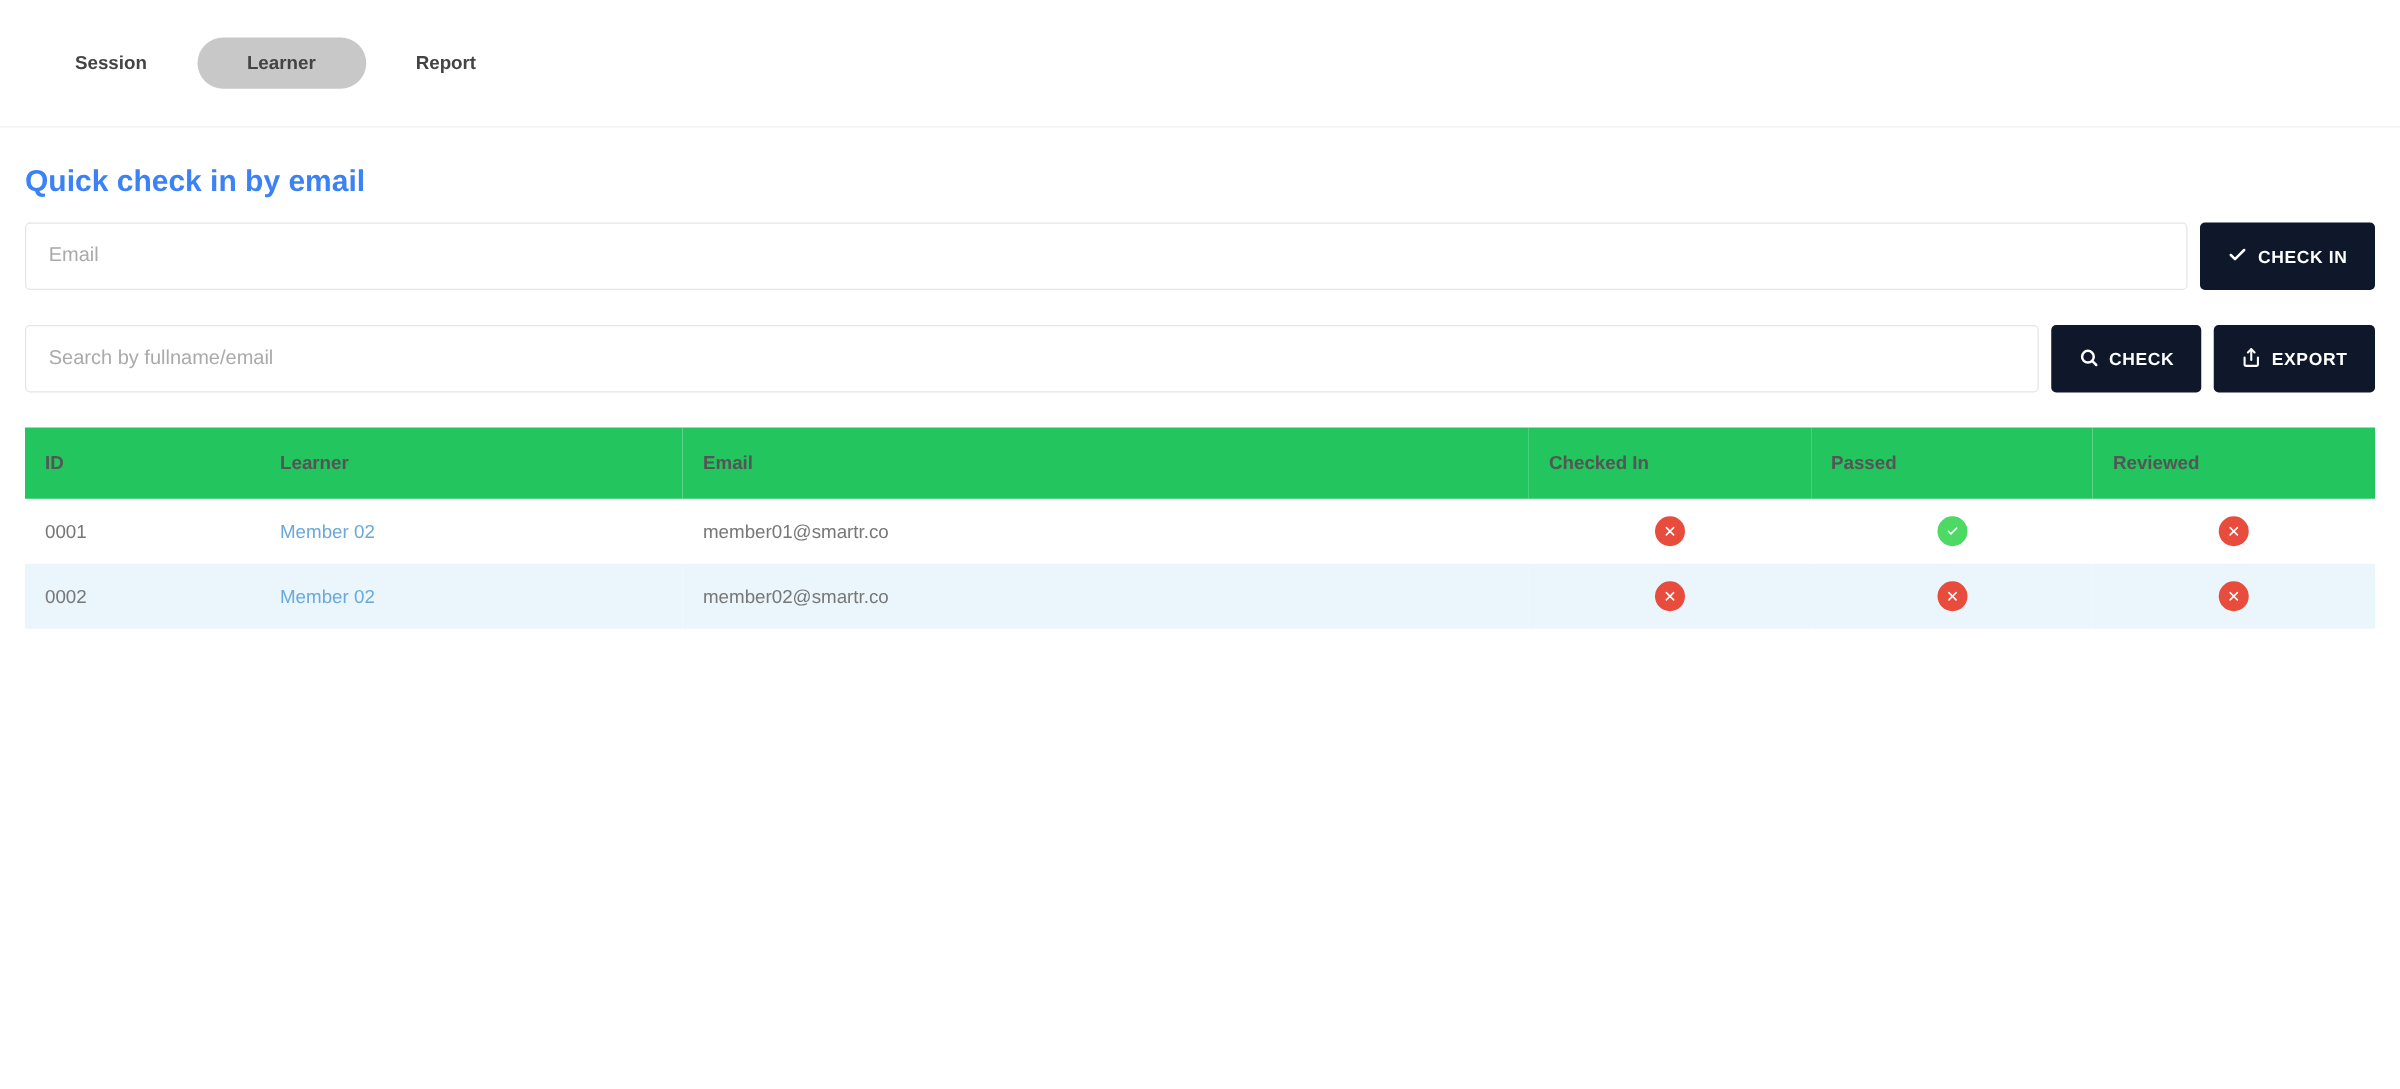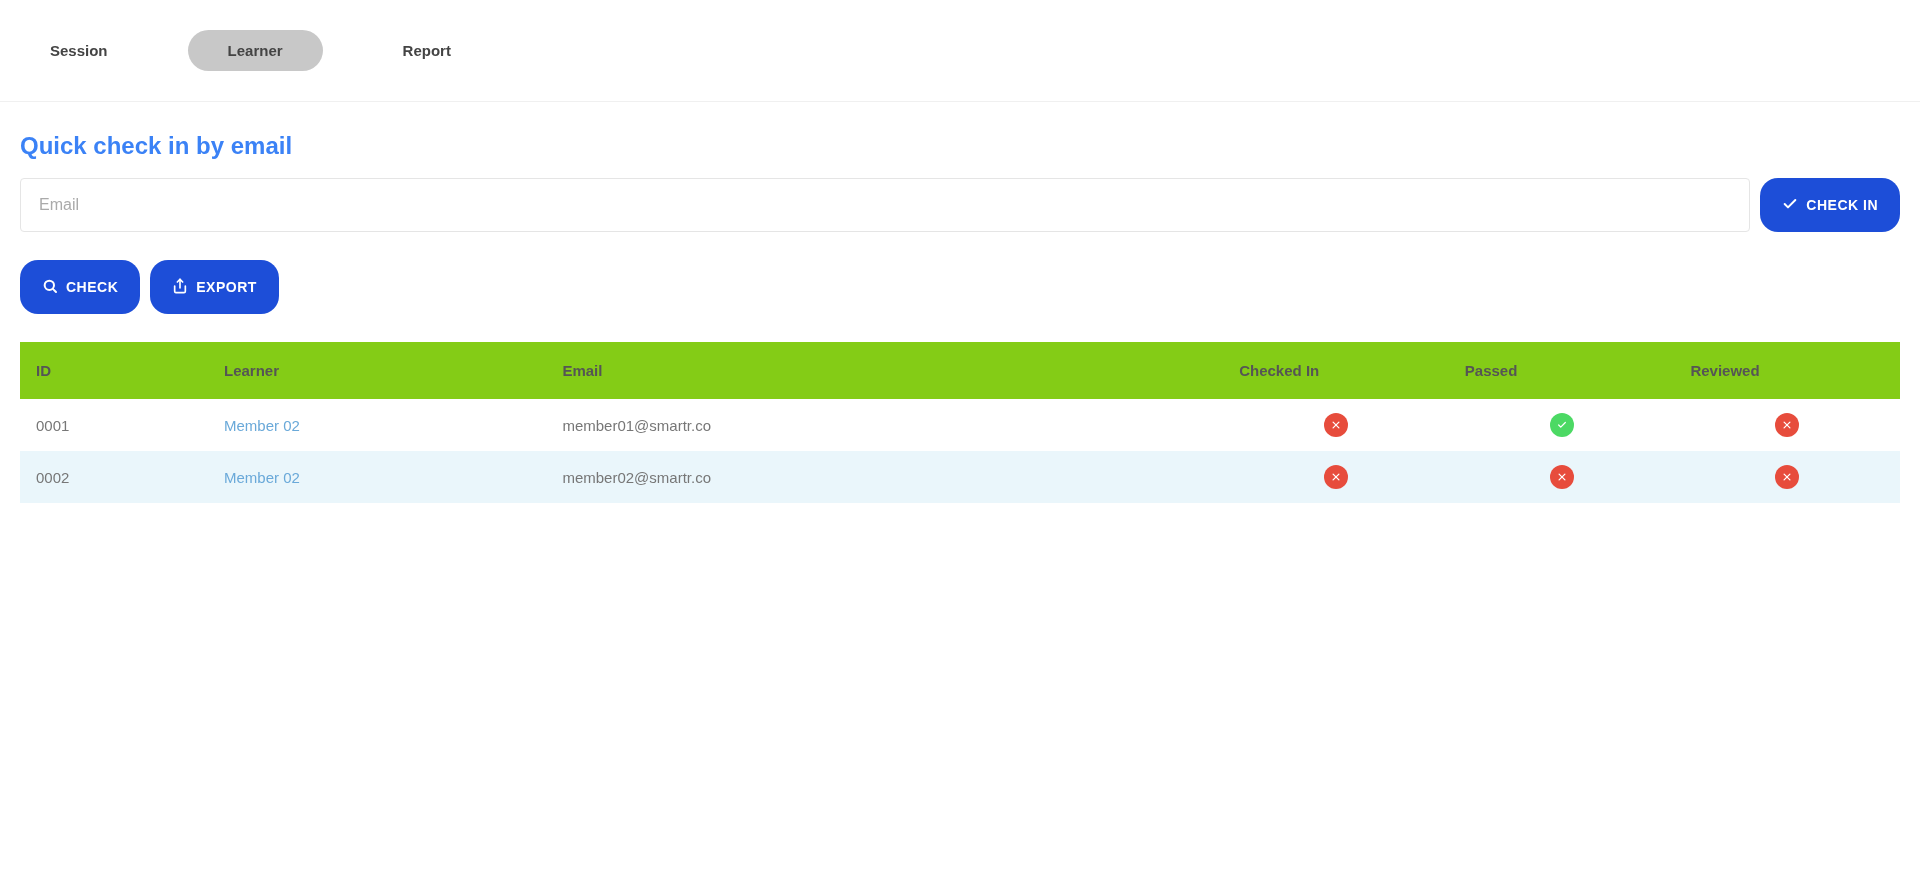--- a/index.html
+++ b/index.html
@@ -8,22 +8,21 @@
       box-sizing: border-box;
       font-family: -apple-system, BlinkMacSystemFont, 'Segoe UI', Arial, sans-serif;
     }
     body {
       background: #fff;
       color: #333;
     }
     .tabs {
       display: flex;
       align-items: center;
-      padding: 30px 10px;
-      gap: 40px;
+      padding: 30px 20px;
       border-bottom: 1px solid #f0f0f0;
     }
     .tab {
       padding: 12px 40px;
       border-radius: 25px;
       font-weight: 600;
       font-size: 15px;
       color: #444;
       cursor: pointer;
     }
@@ -50,44 +49,44 @@
       padding: 16px 18px;
       border: 1px solid #e5e5e5;
       border-radius: 4px;
       font-size: 16px;
       color: #666;
     }
     .input::placeholder {
       color: #aaa;
     }
     .btn {
-      background: #1d4ed8;
+      background: #0f172a;
       color: #fff;
       border: none;
-      border-radius: 18px;
+      border-radius: 4px;
       padding: 0 22px;
       font-size: 14px;
       font-weight: 700;
       letter-spacing: 0.5px;
       cursor: pointer;
       display: flex;
       align-items: center;
       gap: 8px;
       min-height: 54px;
     }
     .btn svg {
       width: 16px;
       height: 16px;
     }
     .table {
       width: 100%;
       border-collapse: collapse;
     }
     .table thead tr {
-      background: #84cc16;
+      background: #22c55e;
     }
     .table th {
       text-align: left;
       padding: 20px 16px;
       font-size: 15px;
       font-weight: 700;
       color: #555;
     }
     .table td {
       padding: 14px 16px;
@@ -147,20 +146,21 @@
       <span>
         <svg viewBox="0 0 24 24" fill="none" stroke="currentColor" stroke-width="3" stroke-linecap="round" stroke-linejoin="round">
             <polyline points="20 6 9 17 4 12"></polyline>
           </svg>
       </span>
       <span>CHECK IN</span>
     </button>
   </div>
 
   <div class="row">
+    <input class="input" type="text" placeholder="Search by fullname/email" style="">
     <button class="btn">
       <span>
         <svg viewBox="0 0 24 24" fill="none" stroke="currentColor" stroke-width="3" stroke-linecap="round" stroke-linejoin="round">
             <circle cx="11" cy="11" r="7"></circle>
             <line x1="21" y1="21" x2="16.65" y2="16.65"></line>
           </svg>
       </span>
       <span>CHECK</span>
     </button>
     <button class="btn">

